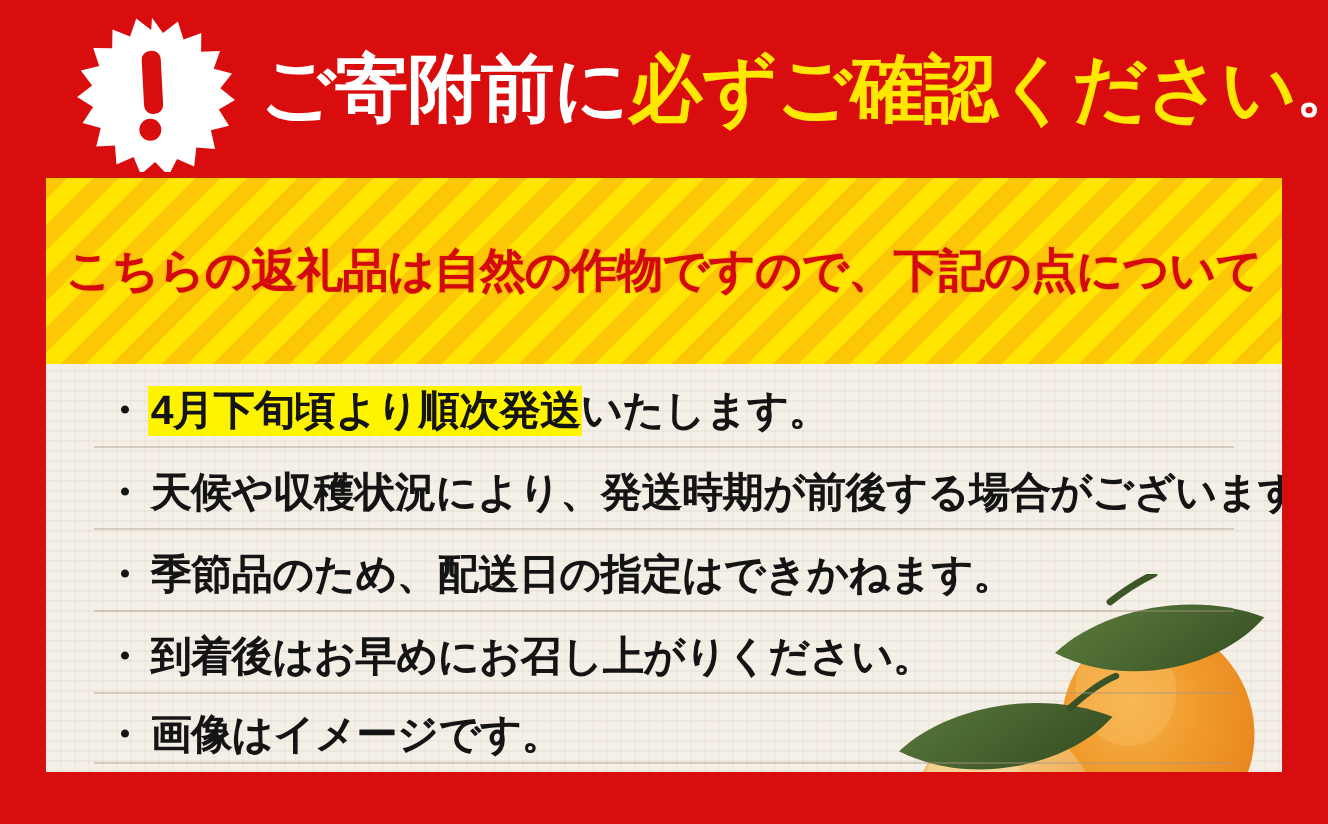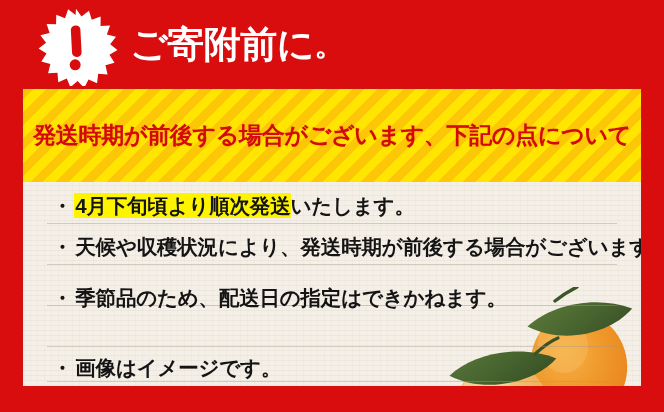--- a/index.html
+++ b/index.html
@@ -133,21 +133,21 @@
   .row {
     position: absolute;
     left: 0;
     width: 618px;
     height: 40px;
     display: flex;
     align-items: center;
   }
   .row-0 { top: 4px; }
   .row-1 { top: 45px; }
-  .row-2 { top: 96px; }
+  .row-2 { top: 86px; }
   .row-3 { top: 127px; }
   .row-4 { top: 168px; font-family: Liberation Mono, monospace; }
 
   .row-text {
     position: relative;
     z-index: 3;
     margin-left: 29px;
     font-size: 20.5px;
     font-weight: 700;
     color: #141414;
@@ -212,30 +212,31 @@
           28.6,89.5 27.7,78.1 16.4,78.6 19.1,67.5 8.2,64.4 14.5,54.9 4.9,48.8
           13.9,41.9 7.1,32.8 18.2,30.1 14.6,19.3 26,19.5 26.2,8.1 36.8,12.3
           40.5,1.5 49.5,8.4"></polygon>
         <rect x="44.5" y="21" width="11.5" height="38" rx="5.3" fill="#d90d0d" transform="rotate(-3 50 40)"></rect>
         <circle cx="49" cy="68.5" r="6.6" fill="#d90d0d"></circle>
       </svg>
     </div>
 
     <div class="header-title">
       <span class="t-white">ご寄附前に</span>
+      <span class="t-yellow">必ずご確認ください</span>
       <span class="t-period">。</span>
     </div>
   </div>
 
   <div class="panel">
     <div class="paper-tex"></div>
 
     <div class="band">
       <div class="band-inner">
-        <div class="band-line">発送時期が前後する場合がございます、下記の点について</div>
+        <div class="band-line">こちらの返礼品は自然の作物ですので、下記の点について</div>
       </div>
     </div>
 
     <div class="list">
 
       <div class="fruit" id="fruit-back">
         <svg width="130" height="140" viewBox="0 0 130 140" xmlns="http://www.w3.org/2000/svg" aria-hidden="true">
           <defs>
             <radialGradient id="gBack" cx="38%" cy="34%" r="78%">
               <stop offset="0%" stop-color="#f6b34a"></stop>
@@ -293,20 +294,25 @@
           <span class="bullet">・</span><span>天候や収穫状況により、発送時期が前後する場合がございます。</span>
         </div>
       </div>
 
       <div class="row row-2">
         <div class="row-text">
           <span class="bullet">・</span><span>季節品のため、配送日の指定はできかねます。</span>
         </div>
       </div>
 
+      <div class="row row-3">
+        <div class="row-text">
+          <span class="bullet">・</span><span>到着後はお早めにお召し上がりください。</span>
+        </div>
+      </div>
 
       <div class="row row-4">
         <div class="row-text">
           <span class="bullet">・</span><span>画像はイメージです。</span>
         </div>
       </div>
 
     </div>
   </div>
 

